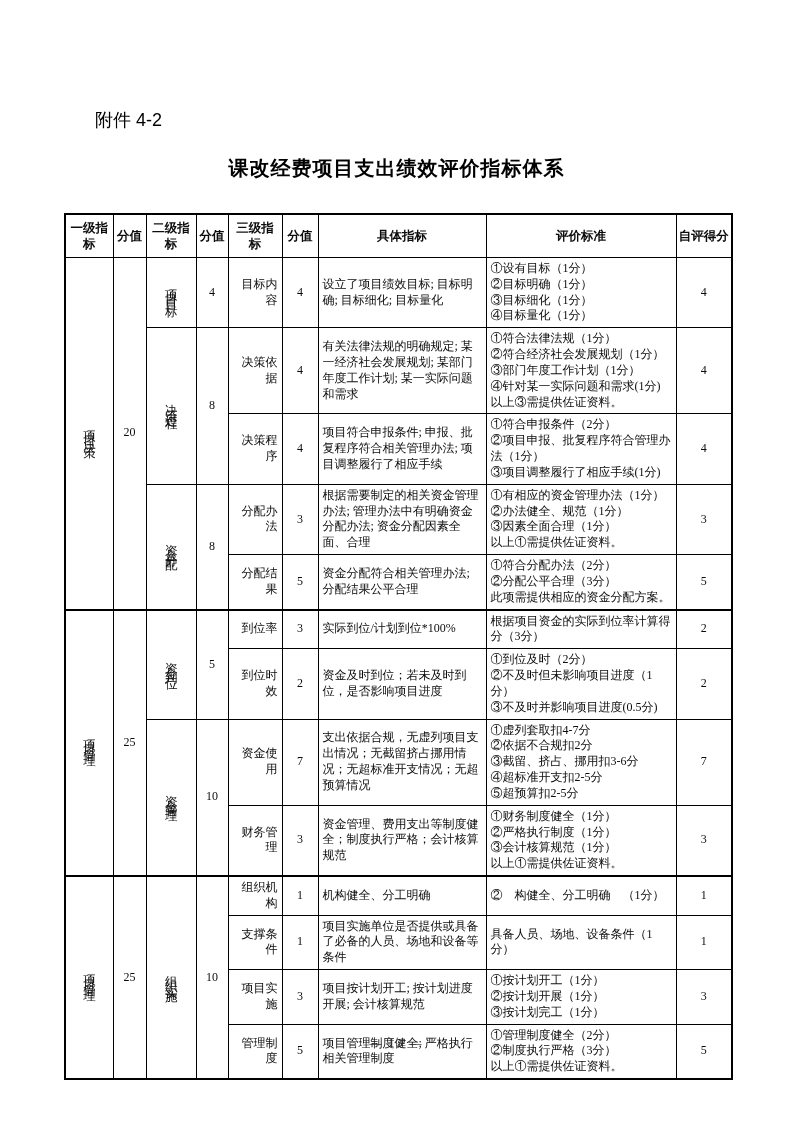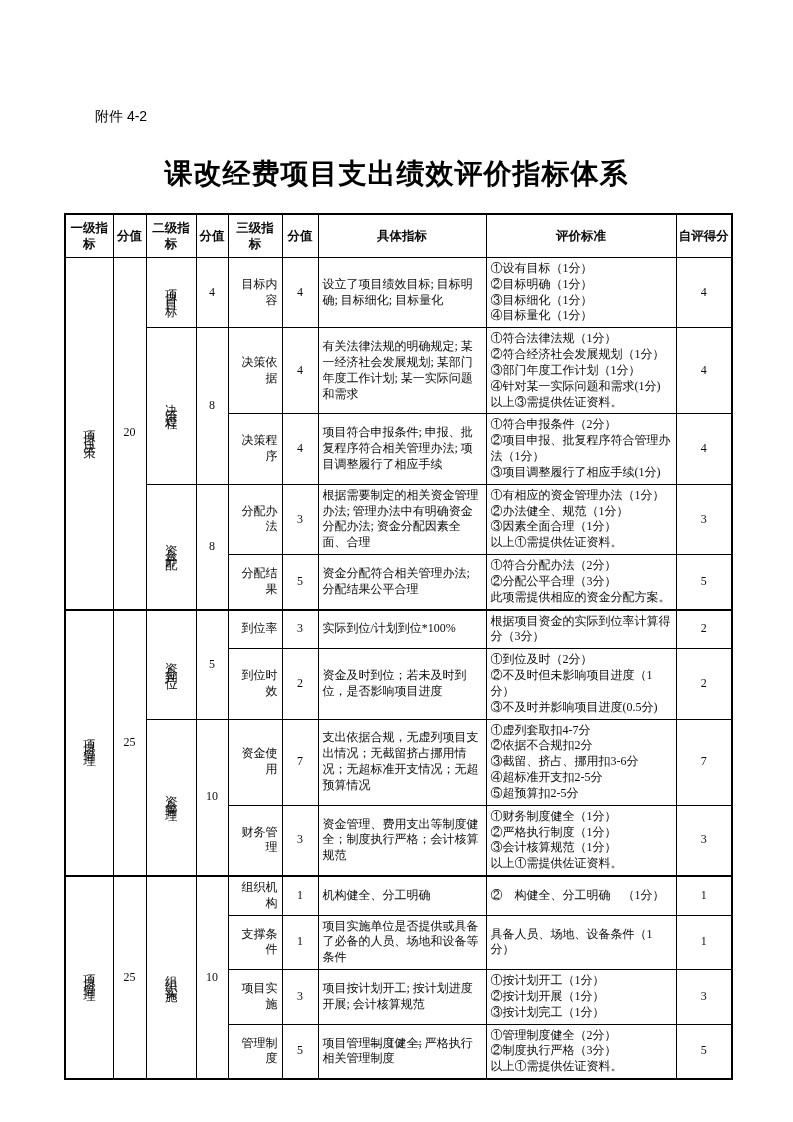--- a/index.html
+++ b/index.html
@@ -4,26 +4,26 @@
 <style>
   html,body{margin:0;padding:0;}
   body{
     width:793px;height:1122px;background:#ffffff;overflow:hidden;
     font-family:"Liberation Serif","DejaVu Serif",serif;color:#111;
   }
   .page{position:relative;width:793px;height:1122px;}
   .attachment{
     position:absolute;left:95px;top:108px;
     font-family:"Liberation Sans","DejaVu Sans",sans-serif;
-    font-size:14px;color:#000;
+    font-size:18px;color:#000;
   }
   .doc-title{
     position:absolute;left:0;top:155px;width:793px;text-align:center;
     font-family:"Liberation Sans","DejaVu Sans",sans-serif;
-    font-size:28px;font-weight:bold;color:#000;letter-spacing:1px;
+    font-size:20px;font-weight:bold;color:#000;letter-spacing:1px;
   }
   table.indicators{
     position:absolute;left:64px;top:213px;width:667px;
     border-collapse:collapse;table-layout:fixed;
     border:2px solid #000;
     padding-left:42px;
   }
   table.indicators th, table.indicators td{
     border:1px solid #000;
     vertical-align:middle;

